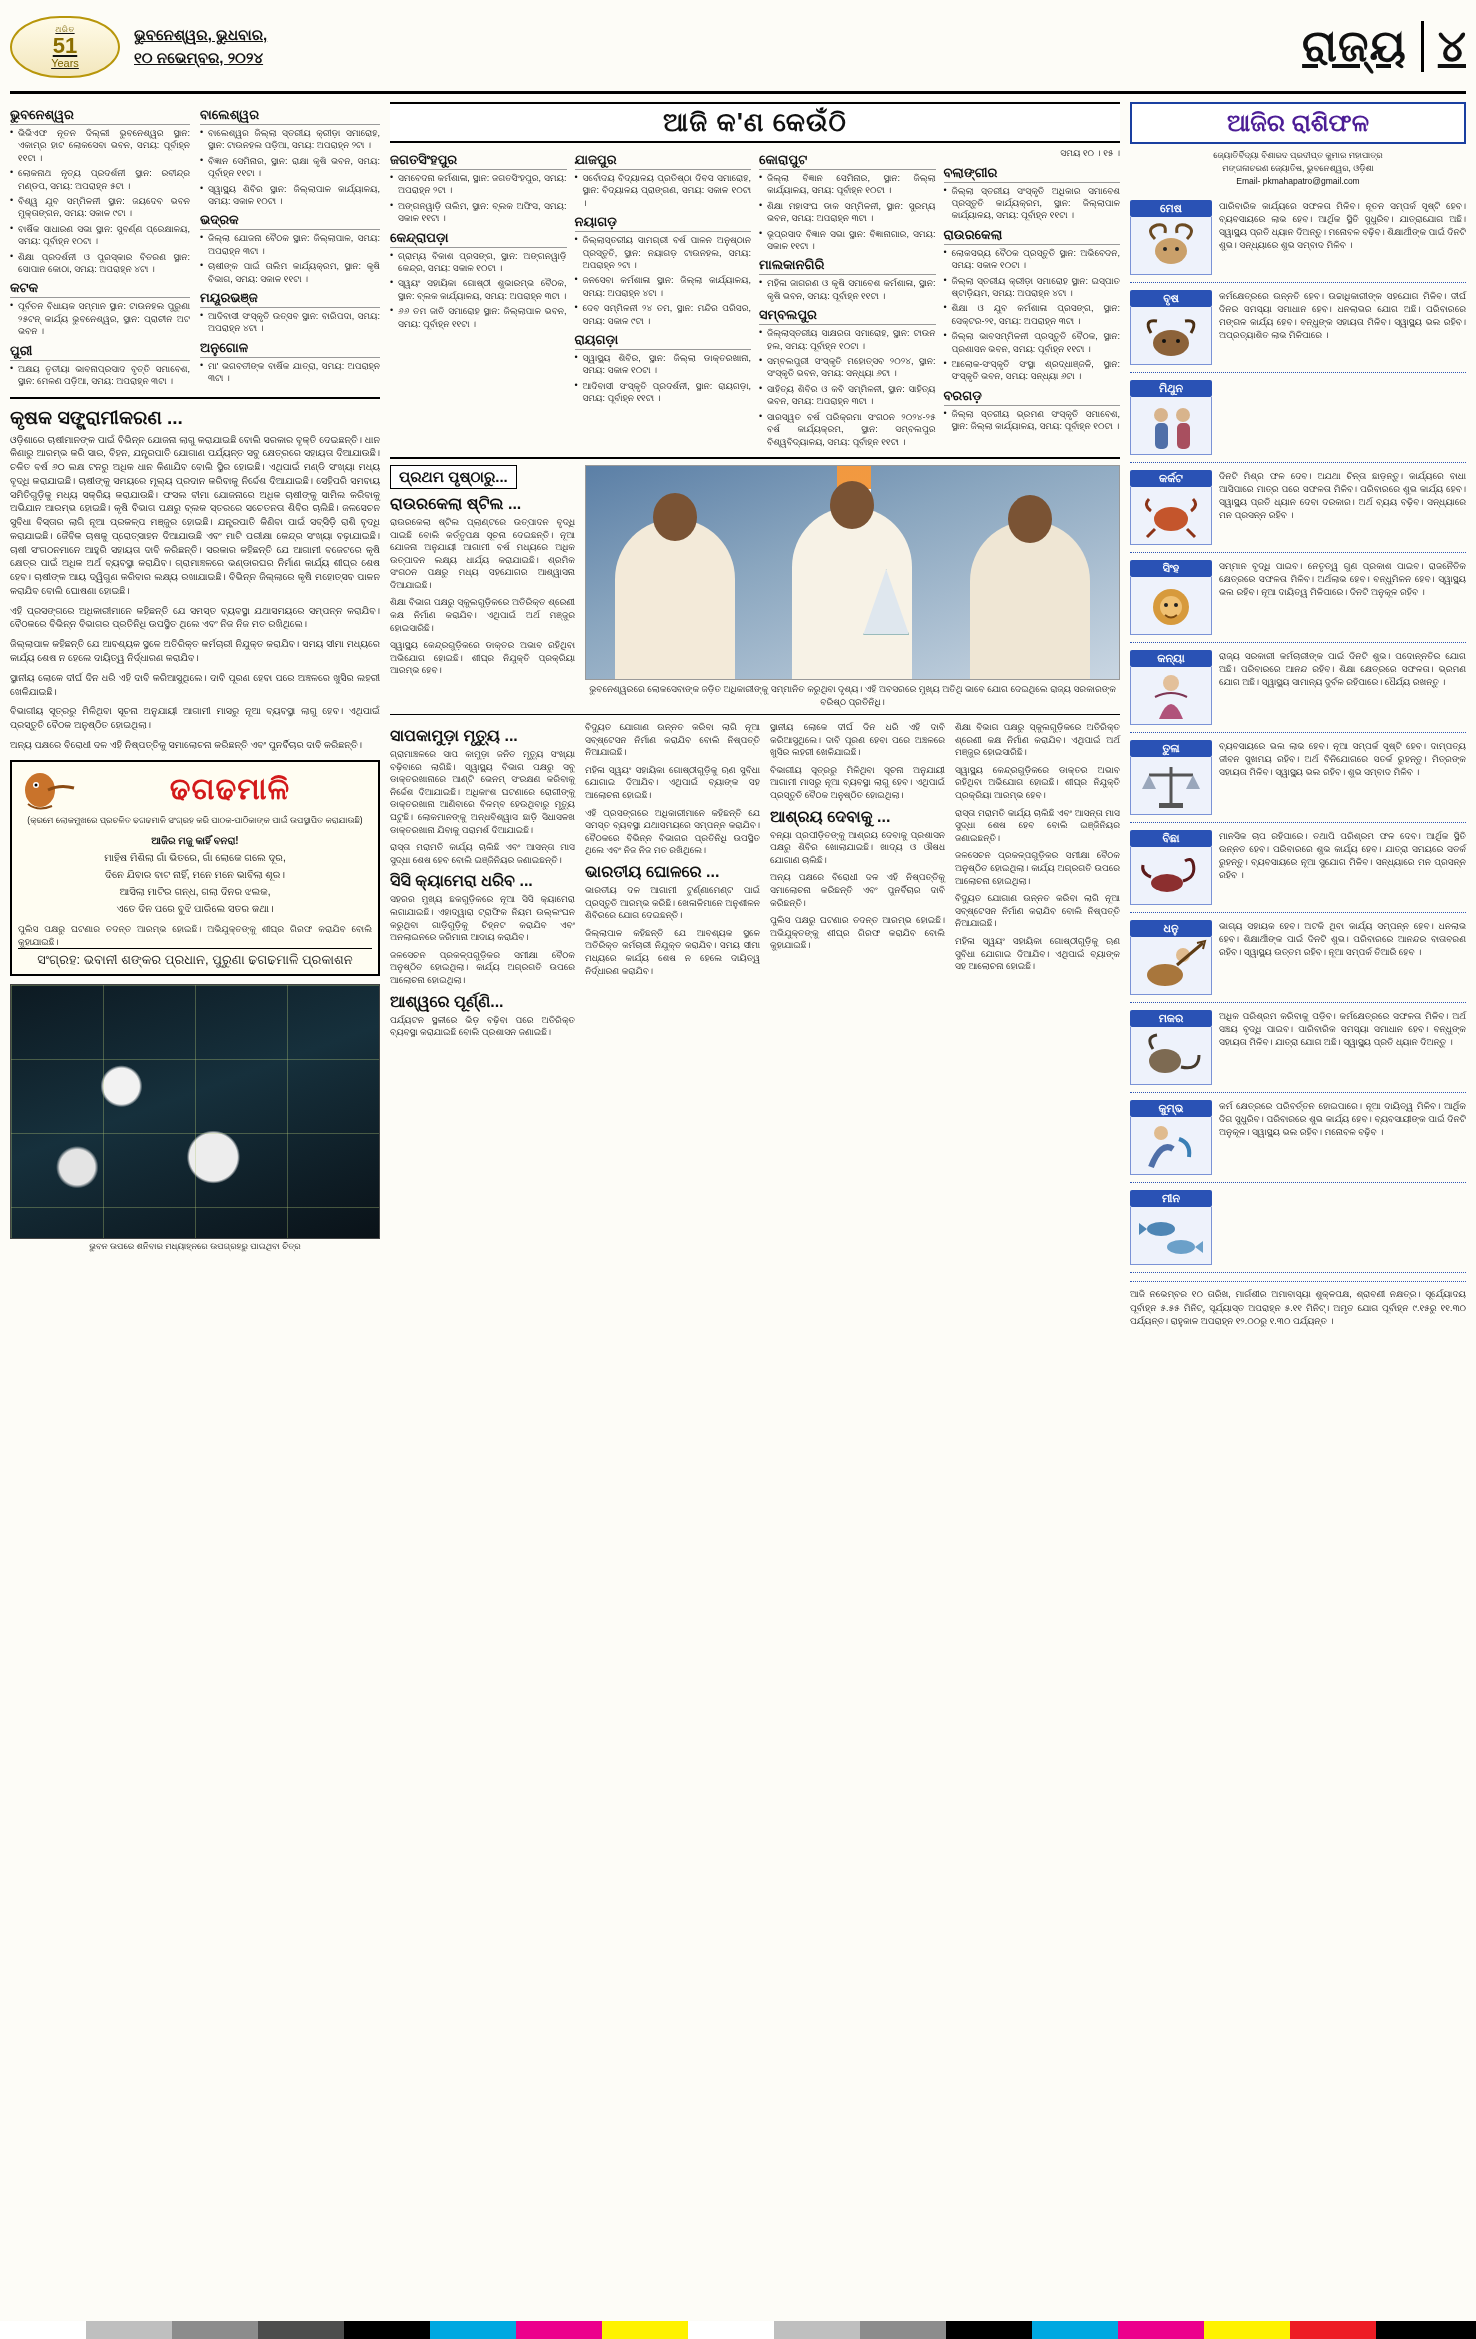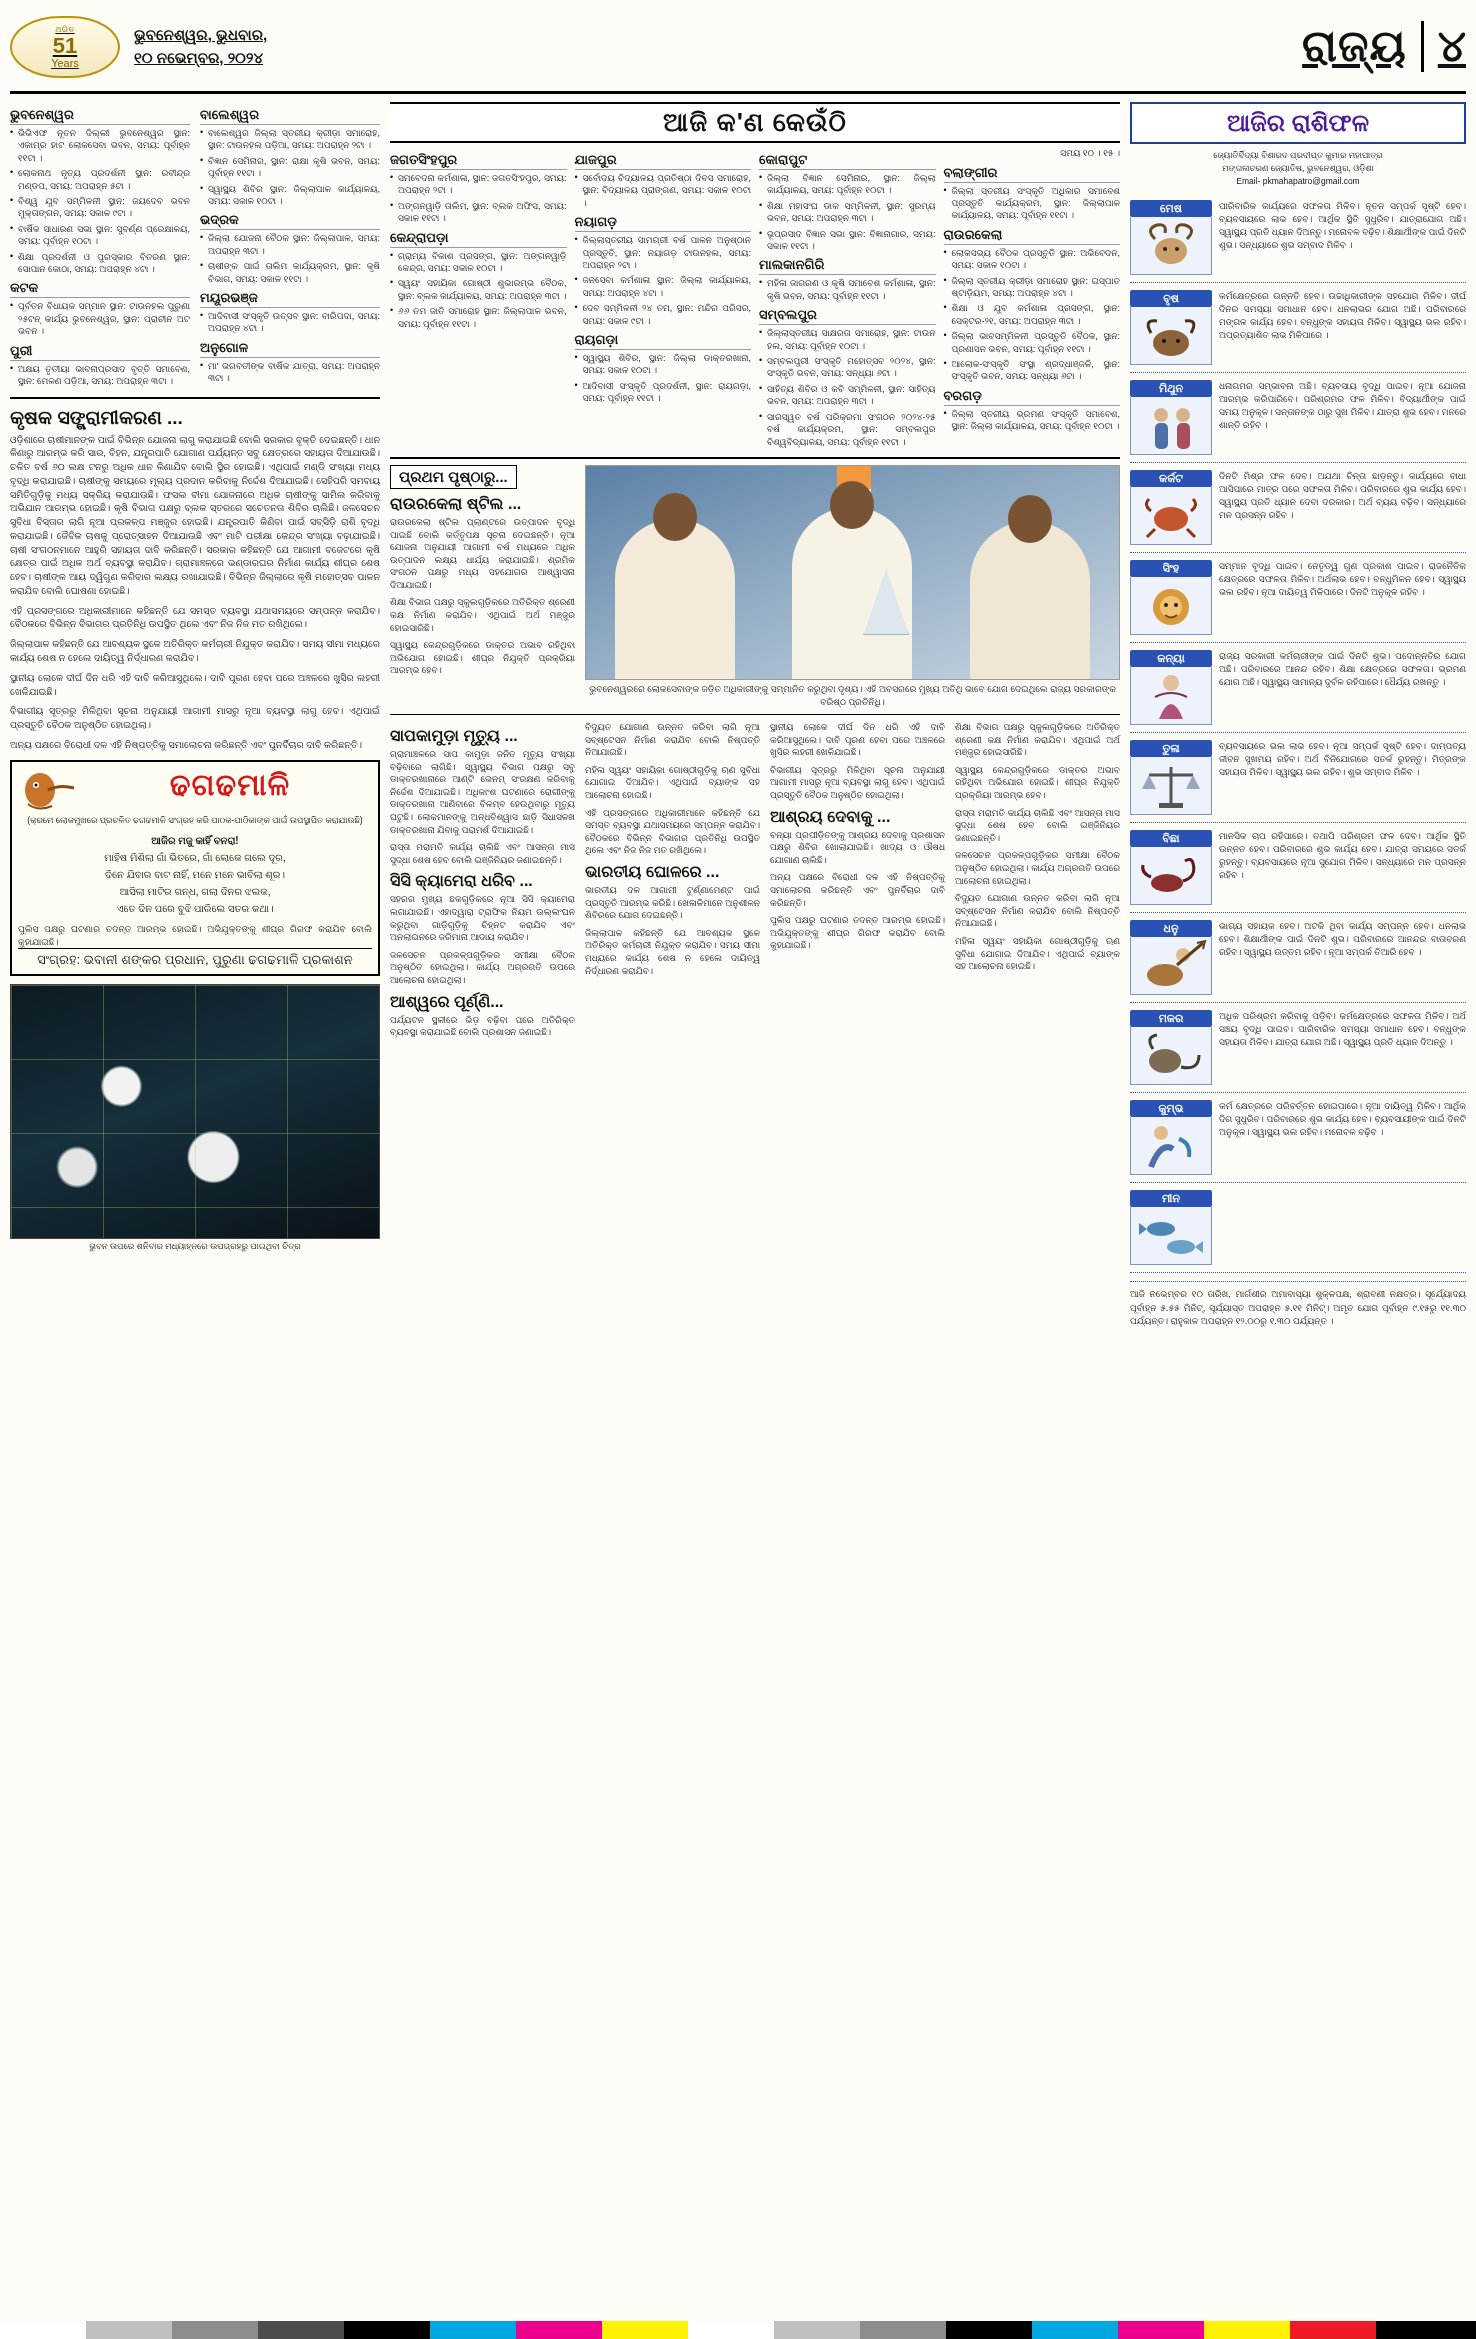--- a/index.html
+++ b/index.html
@@ -181,21 +181,21 @@
         <div class="art-head">କୃଷକ ସଙ୍ଗ୍ରାମୀକରଣ ...</div>
         <div class="small">ଓଡ଼ିଶାରେ ଚାଷୀମାନଙ୍କ ପାଇଁ ବିଭିନ୍ନ ଯୋଜନା ଲାଗୁ କରାଯାଇଛି ବୋଲି ସରକାର ବୃକ୍ତି ଦେଇଛନ୍ତି। ଧାନ କିଣାରୁ ଆରମ୍ଭ କରି ସାର, ବିହନ, ଯନ୍ତ୍ରପାତି ଯୋଗାଣ ପର୍ଯ୍ୟନ୍ତ ସବୁ କ୍ଷେତ୍ରରେ ସହାୟତା ଦିଆଯାଉଛି। ଚଳିତ ବର୍ଷ ୬୦ ଲକ୍ଷ ଟନରୁ ଅଧିକ ଧାନ କିଣାଯିବ ବୋଲି ସ୍ଥିର ହୋଇଛି। ଏଥିପାଇଁ ମଣ୍ଡି ସଂଖ୍ୟା ମଧ୍ୟ ବୃଦ୍ଧି କରାଯାଇଛି। ଚାଷୀଙ୍କୁ ସମୟରେ ମୂଲ୍ୟ ପ୍ରଦାନ କରିବାକୁ ନିର୍ଦ୍ଦେଶ ଦିଆଯାଇଛି। ସେହିପରି ସମବାୟ ସମିତିଗୁଡ଼ିକୁ ମଧ୍ୟ ସକ୍ରିୟ କରାଯାଉଛି। ଫସଲ ବୀମା ଯୋଜନାରେ ଅଧିକ ଚାଷୀଙ୍କୁ ସାମିଲ କରିବାକୁ ଅଭିଯାନ ଆରମ୍ଭ ହୋଇଛି। କୃଷି ବିଭାଗ ପକ୍ଷରୁ ବ୍ଲକ ସ୍ତରରେ ସଚେତନତା ଶିବିର ଚାଲିଛି। ଜଳସେଚନ ସୁବିଧା ବିସ୍ତାର ଲାଗି ନୂଆ ପ୍ରକଳ୍ପ ମଞ୍ଜୁର ହୋଇଛି। ଯନ୍ତ୍ରପାତି କିଣିବା ପାଇଁ ସବ୍‌ସିଡ଼ି ରାଶି ବୃଦ୍ଧି କରାଯାଇଛି। ଜୈବିକ ଚାଷକୁ ପ୍ରୋତ୍ସାହନ ଦିଆଯାଉଛି ଏବଂ ମାଟି ପରୀକ୍ଷା କେନ୍ଦ୍ର ସଂଖ୍ୟା ବଢ଼ାଯାଇଛି। ଚାଷୀ ସଂଗଠନମାନେ ଆହୁରି ସହାୟତା ଦାବି କରିଛନ୍ତି। ସରକାର କହିଛନ୍ତି ଯେ ଆଗାମୀ ବଜେଟରେ କୃଷି କ୍ଷେତ୍ର ପାଇଁ ଅଧିକ ଅର୍ଥ ବ୍ୟବସ୍ଥା କରାଯିବ। ଗ୍ରାମାଞ୍ଚଳରେ ଭଣ୍ଡାରଘର ନିର୍ମାଣ କାର୍ଯ୍ୟ ଶୀଘ୍ର ଶେଷ ହେବ। ଚାଷୀଙ୍କ ଆୟ ଦ୍ୱିଗୁଣ କରିବାର ଲକ୍ଷ୍ୟ ରଖାଯାଇଛି। ବିଭିନ୍ନ ଜିଲ୍ଲାରେ କୃଷି ମହୋତ୍ସବ ପାଳନ କରାଯିବ ବୋଲି ଘୋଷଣା ହୋଇଛି।</div>
         <div class="small" style="margin-top:6px">ଏହି ପ୍ରସଙ୍ଗରେ ଅଧିକାରୀମାନେ କହିଛନ୍ତି ଯେ ସମସ୍ତ ବ୍ୟବସ୍ଥା ଯଥାସମୟରେ ସମ୍ପନ୍ନ କରାଯିବ। ବୈଠକରେ ବିଭିନ୍ନ ବିଭାଗର ପ୍ରତିନିଧି ଉପସ୍ଥିତ ଥିଲେ ଏବଂ ନିଜ ନିଜ ମତ ରଖିଥିଲେ।</div>
         <div class="small" style="margin-top:6px">ଜିଲ୍ଲାପାଳ କହିଛନ୍ତି ଯେ ଆବଶ୍ୟକ ସ୍ଥଳେ ଅତିରିକ୍ତ କର୍ମଚାରୀ ନିଯୁକ୍ତ କରାଯିବ। ସମୟ ସୀମା ମଧ୍ୟରେ କାର୍ଯ୍ୟ ଶେଷ ନ ହେଲେ ଦାୟିତ୍ୱ ନିର୍ଦ୍ଧାରଣ କରାଯିବ।</div>
         <div class="small" style="margin-top:6px">ସ୍ଥାନୀୟ ଲୋକେ ଦୀର୍ଘ ଦିନ ଧରି ଏହି ଦାବି କରିଆସୁଥିଲେ। ଦାବି ପୂରଣ ହେବା ପରେ ଅଞ୍ଚଳରେ ଖୁସିର ଲହରୀ ଖେଳିଯାଇଛି।</div>
         <div class="small" style="margin-top:6px">ବିଭାଗୀୟ ସୂତ୍ରରୁ ମିଳିଥିବା ସୂଚନା ଅନୁଯାୟୀ ଆଗାମୀ ମାସରୁ ନୂଆ ବ୍ୟବସ୍ଥା ଲାଗୁ ହେବ। ଏଥିପାଇଁ ପ୍ରସ୍ତୁତି ବୈଠକ ଅନୁଷ୍ଠିତ ହୋଇଥିଲା।</div>
         <div class="small" style="margin-top:6px">ଅନ୍ୟ ପକ୍ଷରେ ବିରୋଧୀ ଦଳ ଏହି ନିଷ୍ପତ୍ତିକୁ ସମାଲୋଚନା କରିଛନ୍ତି ଏବଂ ପୁନର୍ବିଚାର ଦାବି କରିଛନ୍ତି।</div>
       </div>
 
       <div class="cartoon-box">
-        <div style="display:flex; align-items:flex-start; gap:8px;">
+        <div style="display:flex; align-items:center; gap:8px;">
           <svg width="62" height="44" viewBox="0 0 62 44">
             <ellipse cx="22" cy="22" rx="15" ry="17" fill="#c9732b"></ellipse>
             <circle cx="18" cy="17" r="3" fill="#fff"></circle>
               <circle cx="18" cy="17" r="1.5" fill="#000"></circle>
             <path d="M30 22 q12 -6 26 -2" stroke="#8a4a13" stroke-width="3" fill="none"></path>
             <path d="M10 36 q10 8 24 2" stroke="#8a4a13" stroke-width="2" fill="none"></path>
           </svg>
           <div class="cartoon-title" style="flex:1">ଢଗଢମାଳି</div>
         </div>
         <div class="cartoon-sub">(କ୍ରମେ ଲୋକମୁଖରେ ପ୍ରଚଳିତ ଢଗଢମାଳି ସଂଗ୍ରହ କରି ପାଠକ-ପାଠିକାଙ୍କ ପାଇଁ ଉପସ୍ଥାପିତ କରାଯାଉଛି)</div>
@@ -417,21 +417,20 @@
           <div class="sign-name">ମିଥୁନ</div>
           <div class="sign-art">
             <svg viewBox="0 0 80 58">
                 <circle cx="30" cy="18" r="7" fill="#d8b48c"></circle>
                 <circle cx="52" cy="18" r="7" fill="#d8b48c"></circle>
                 <rect x="24" y="26" width="13" height="26" rx="5" fill="#4f6fa8"></rect>
                 <rect x="46" y="26" width="13" height="26" rx="5" fill="#a84f5f"></rect>
               </svg>
           </div>
         </div>
-        <div class="sign-text">ଧନାଗମର ସମ୍ଭାବନା ଅଛି। ବ୍ୟବସାୟ ବୃଦ୍ଧି ପାଇବ। ନୂଆ ଯୋଜନା ଆରମ୍ଭ କରିପାରିବେ। ପରିଶ୍ରମର ଫଳ ମିଳିବ। ବିଦ୍ୟାର୍ଥୀଙ୍କ ପାଇଁ ସମୟ ଅନୁକୂଳ। ସନ୍ତାନଙ୍କ ଠାରୁ ସୁଖ ମିଳିବ। ଯାତ୍ରା ଶୁଭ ହେବ। ମନରେ ଶାନ୍ତି ରହିବ ।</div>
       </div>
 
       <div class="sign-row">
         <div class="sign-badge">
           <div class="sign-name">କର୍କଟ</div>
           <div class="sign-art">
             <svg viewBox="0 0 80 58">
                 <ellipse cx="40" cy="32" rx="17" ry="12" fill="#c4552c"></ellipse>
                 <path d="M20 24 q-8 -6 -2 -12" stroke="#8c3317" stroke-width="3" fill="none"></path>
                 <path d="M60 24 q8 -6 2 -12" stroke="#8c3317" stroke-width="3" fill="none"></path>

